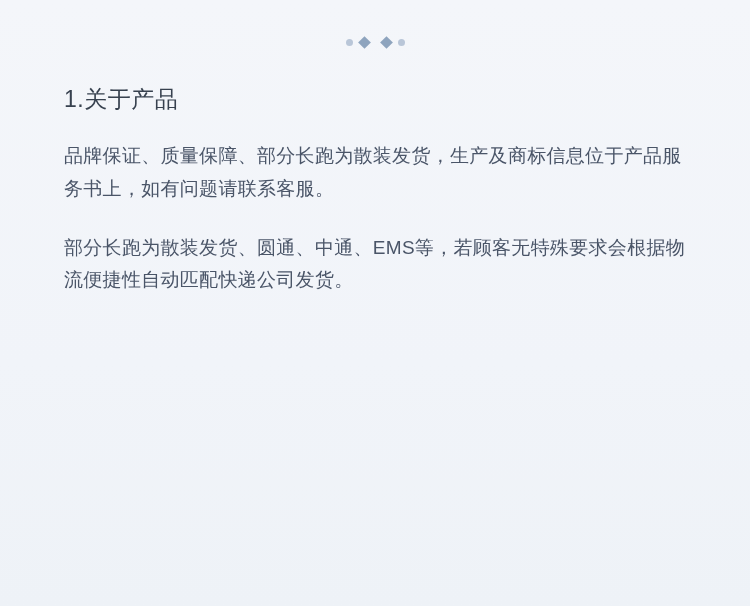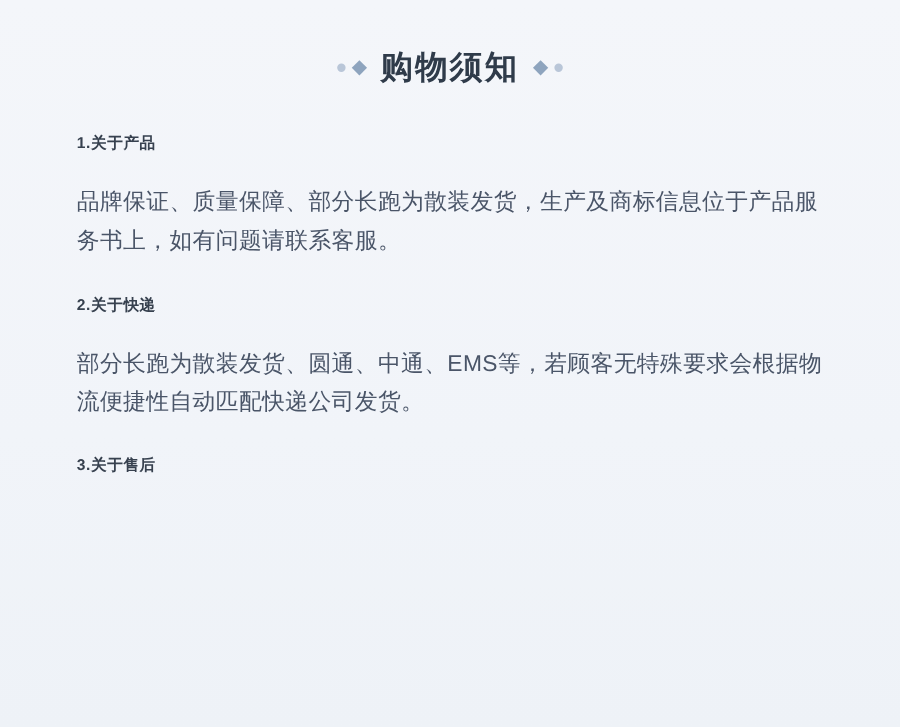--- a/index.html
+++ b/index.html
@@ -60,22 +60,22 @@
   .deco.right { flex-direction: row-reverse; }
 
   
   .section {
     margin-top: 26px;
   }
   .section:first-of-type {
     margin-top: 30px;
   }
   .section-head {
-    font-size: 13px;
-    font-weight: bold;
+    font-size: 23px;
+    font-weight: normal;
     color: #37414f;
     letter-spacing: 0.5px;
     line-height: 1.4;
   }
   .section-body {
     margin-top: 25px;
     font-size: 19px;
     line-height: 1.72;
     color: #4a5568;
     letter-spacing: 0.3px;
@@ -84,34 +84,31 @@
 </head>
 <body>
 
 <div class="page">
 
   <div class="title-row">
     <span class="deco left">
       <span class="dot"></span>
       <span class="diamond"></span>
     </span>
-    <span class="title-text">购物须知</span>
     <span class="deco right">
       <span class="dot"></span>
       <span class="diamond"></span>
     </span>
   </div>
 
   <div class="section">
     <div class="section-head">1.关于产品</div>
     <div class="section-body">品牌保证、质量保障、部分长跑为散装发货，生产及商标信息位于产品服务书上，如有问题请联系客服。</div>
   </div>
 
   <div class="section">
-    <div class="section-head">2.关于快递</div>
     <div class="section-body">部分长跑为散装发货、圆通、中通、EMS等，若顾客无特殊要求会根据物流便捷性自动匹配快递公司发货。</div>
   </div>
 
   <div class="section">
-    <div class="section-head">3.关于售后</div>
   </div>
 
 </div>
 
 </body></html>

